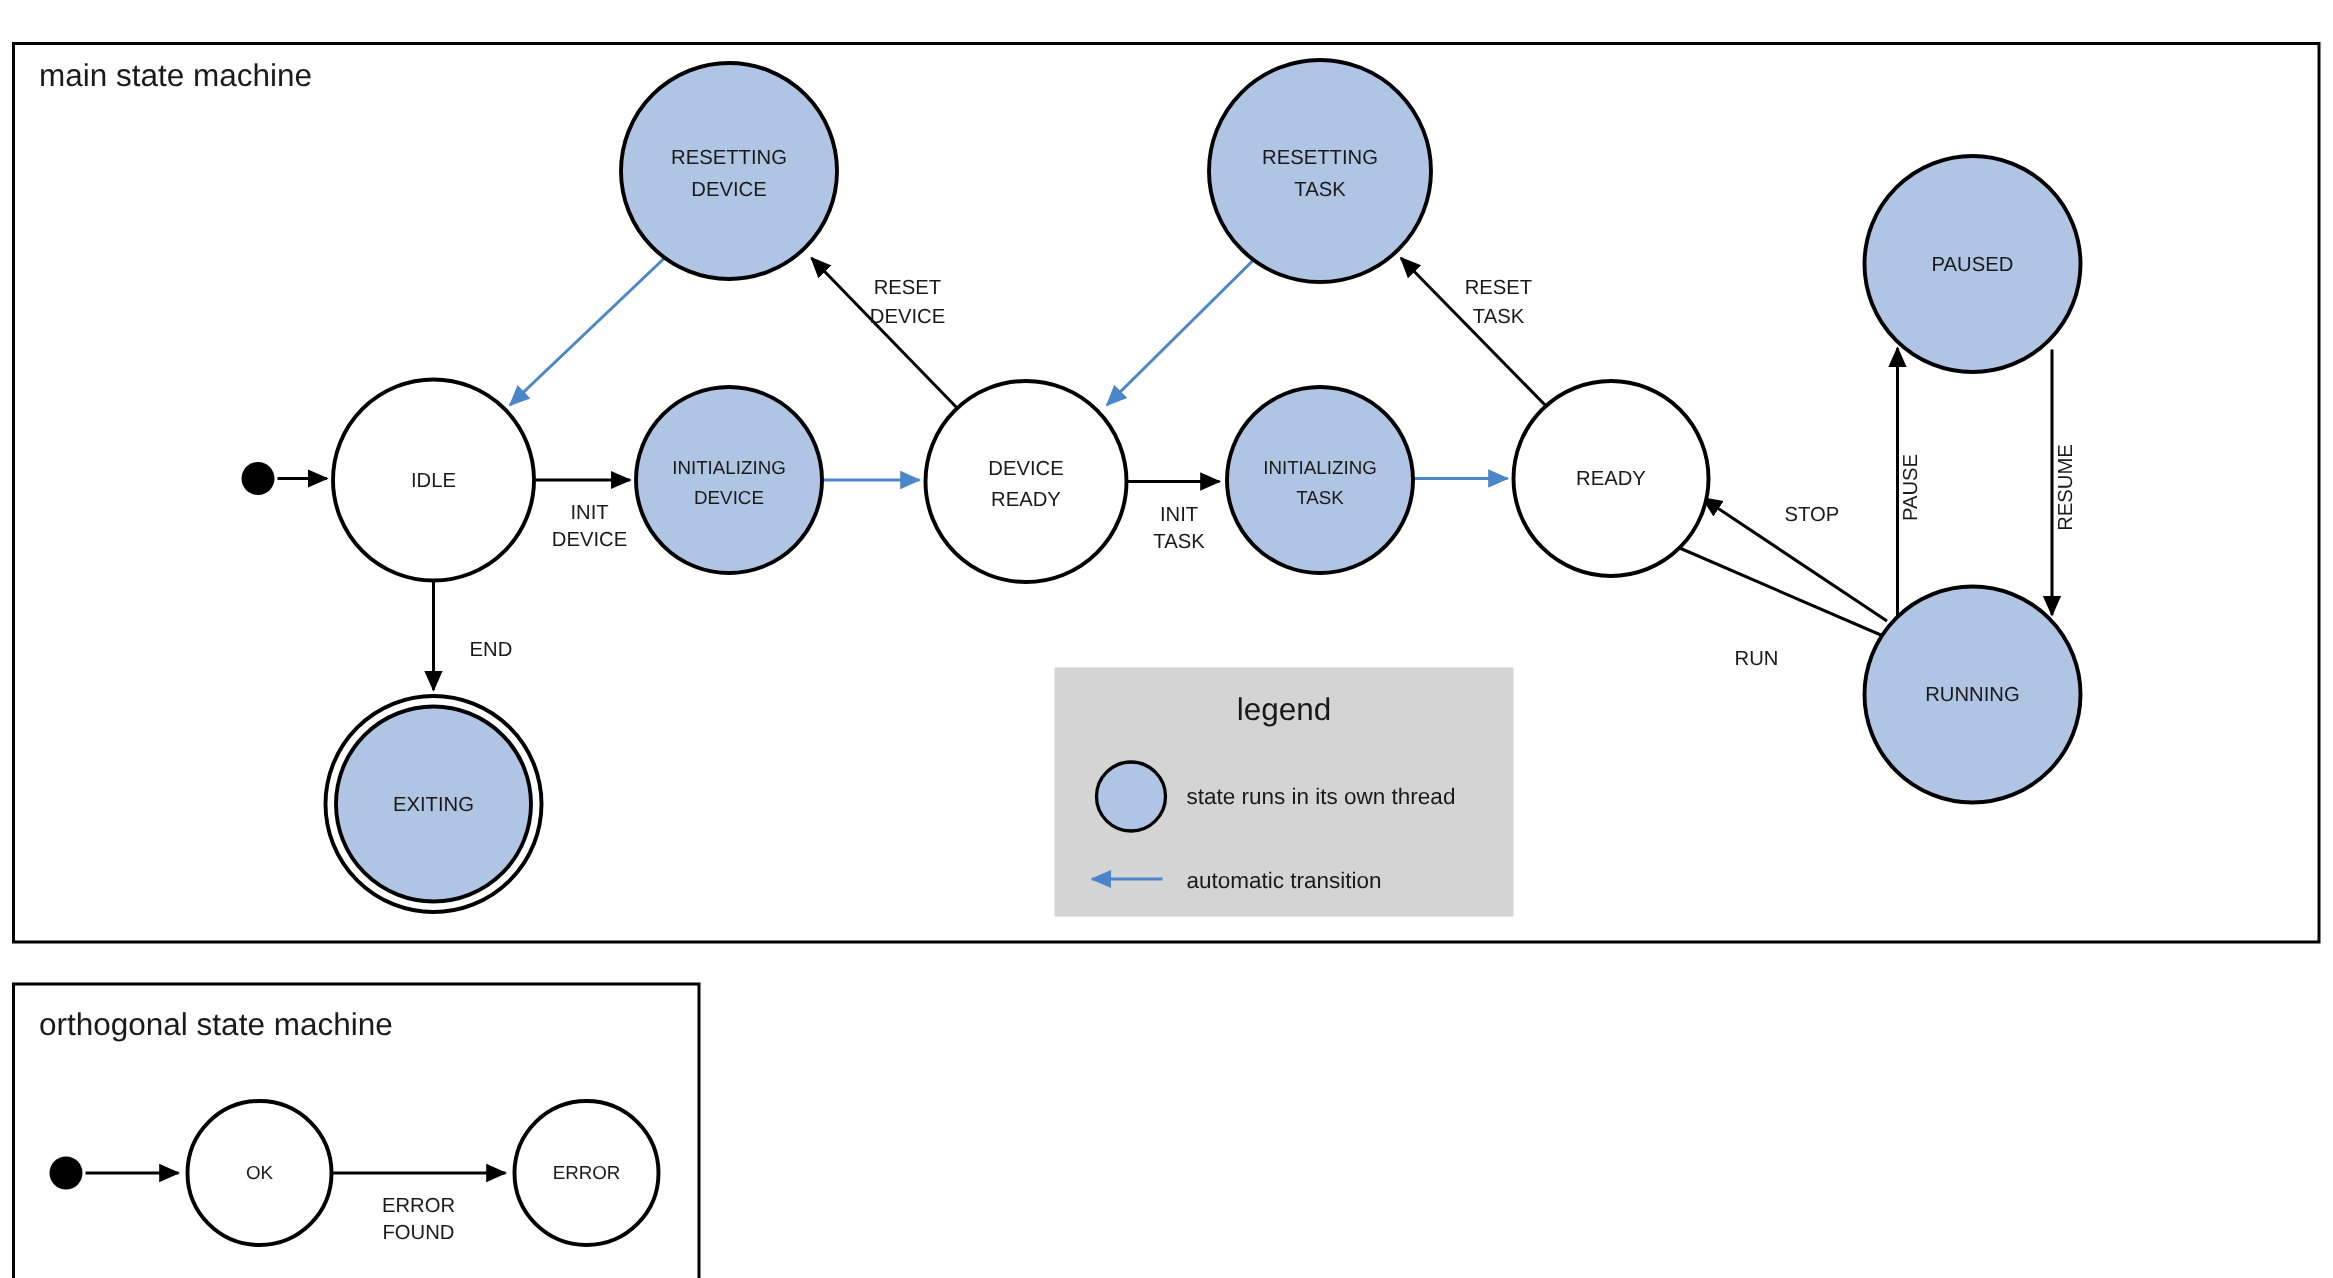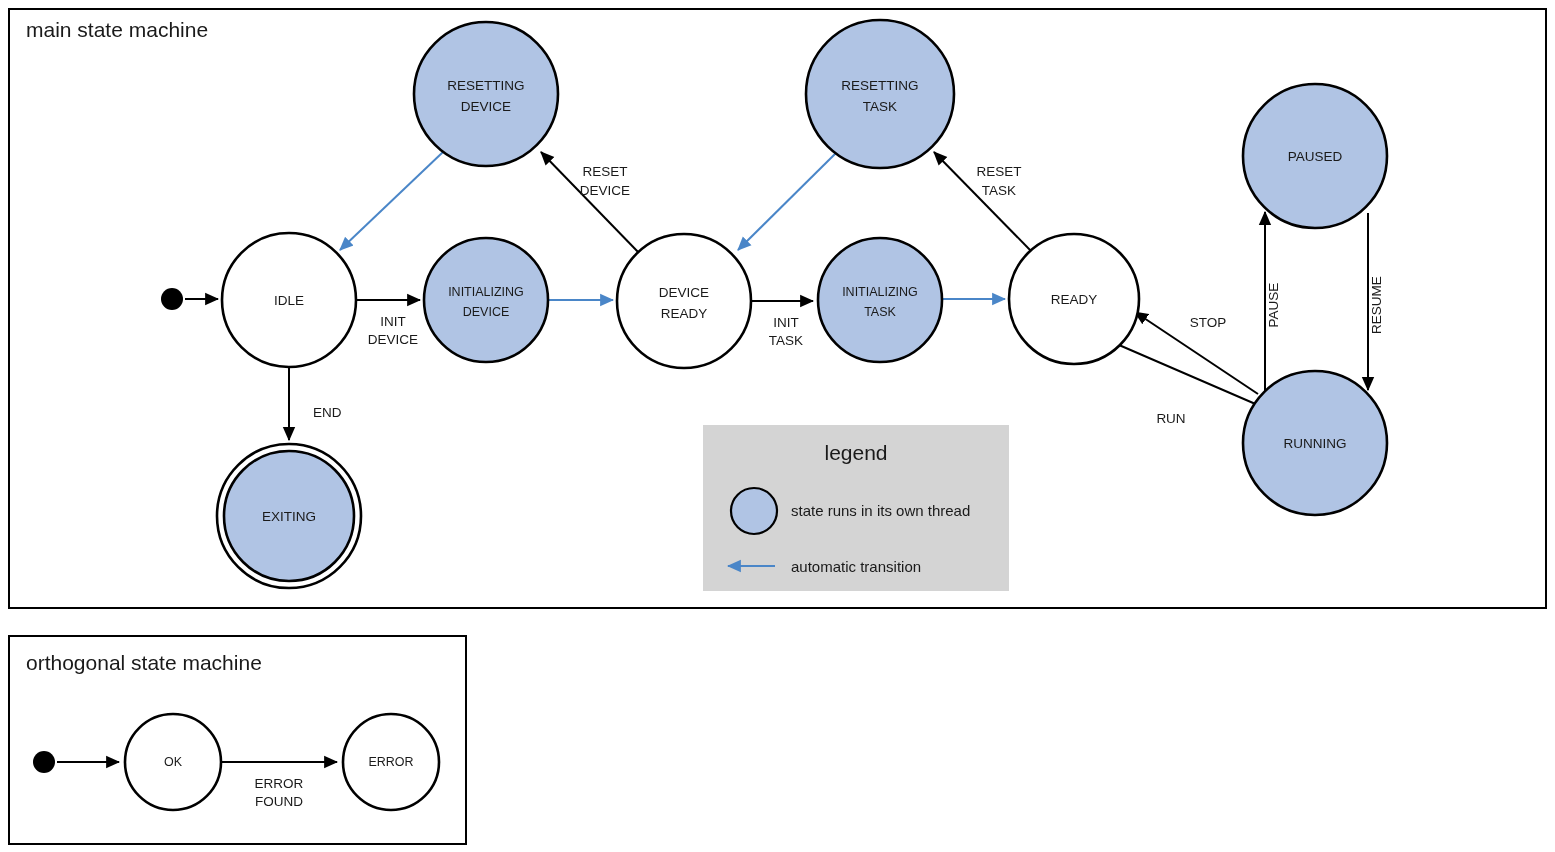--- a/index.html
+++ b/index.html
@@ -10,20 +10,21 @@
   body {
     width: 1555px;
     height: 852px;
     font-family: "Liberation Sans", sans-serif;
     overflow: hidden;
   }
   #stage {
     position: relative;
     width: 1555px;
     height: 628px;
+    margin-top: 20px;
   }
   svg#diagram {
     position: absolute;
     left: 0;
     top: 0;
     width: 1555px;
     height: 852px;
   }
   .frame {
     fill: none;

